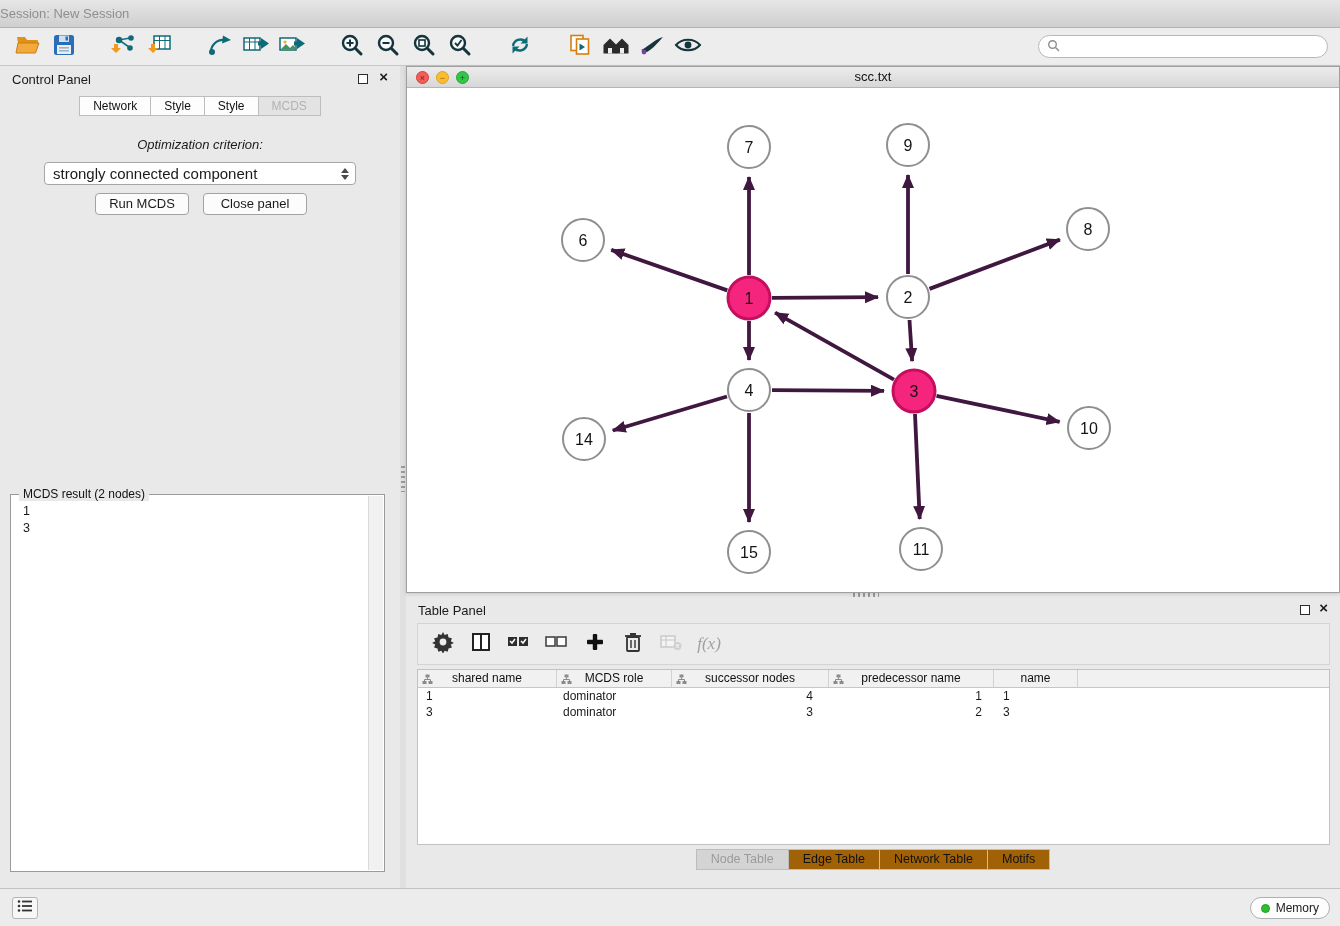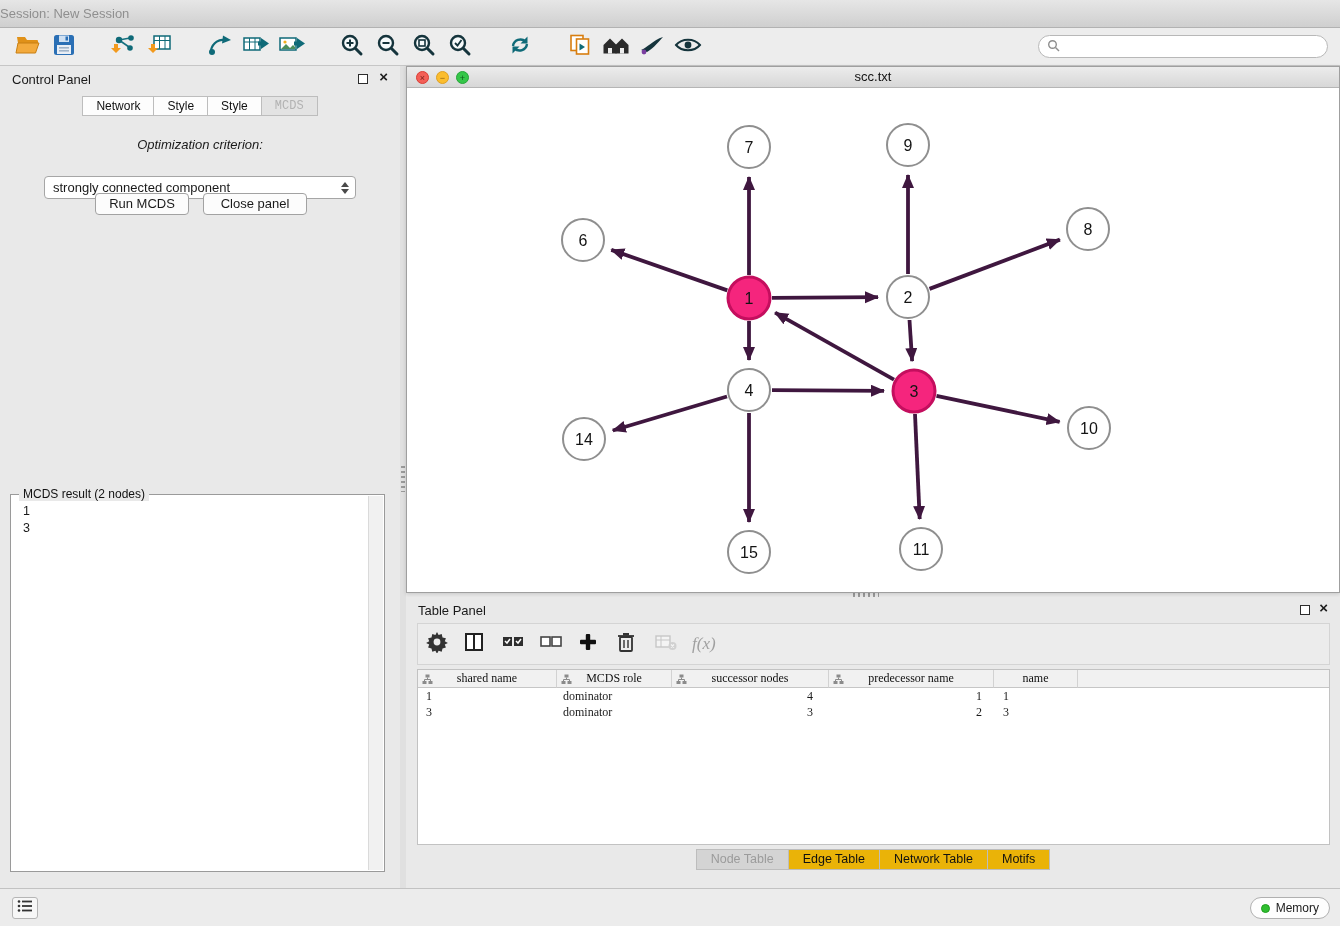--- a/index.html
+++ b/index.html
@@ -25,24 +25,24 @@
 
 #control-panel { position:absolute; left:0; top:66px; width:400px; height:822px; background:#e9e9e9;padding-left:12px; }
 .panel-head { position:absolute; left:12px; top:6px; font-size:13px; color:#1a1a1a; }
 .float-ico { position:absolute; top:8px; width:10px; height:10px; border:1.5px solid #2c2c2c; background:#fff; }
 .close-ico { position:absolute; top:3px; font-size:15px; font-weight:bold; color:#1d1d1d; line-height:16px; }
 #cp-float { right:32px; } #cp-close { right:12px; }
 #cp-tabs { position:absolute; left:0; top:30px; width:100%; display:flex; justify-content:center; }
 .cp-tab { height:20px; line-height:18px; font-size:12px; padding:0 13px; background:#fdfdfd;
   border:1px solid #bdbdbd; border-left:none; color:#111; }
 .cp-tab:first-child { border-left:1px solid #bdbdbd; }
-.cp-tab.disabled { background:#e3e3e3; color:#b2b2b2;font-family:Liberation Mono, monospace; }
+.cp-tab.disabled { background:#e3e3e3; color:#b2b2b2; }
 #opt-label { position:absolute; left:0; top:71px; width:400px; text-align:center; font-size:13px;font-style:italic; }
-#opt-select { position:absolute; left:44px; top:110px; width:312px; height:23px; background:#fff;
-  border:1px solid #a6a6a6; border-radius:4px; font-size:13px; line-height:21px; padding-left:8px; }
+#opt-select { position:absolute; left:44px; top:96px; width:312px; height:23px; background:#fff;
+  border:1px solid #a6a6a6; border-radius:4px; font-size:15px; line-height:21px; padding-left:8px; }
 #opt-stepper { position:absolute; right:3px; top:2px; width:15px; height:17px; display:flex; flex-direction:column;
   align-items:center; justify-content:center; gap:2px; }
 .tri-up { width:0; height:0; border-left:4px solid transparent; border-right:4px solid transparent; border-bottom:5px solid #4a4a4a; }
 .tri-dn { width:0; height:0; border-left:4px solid transparent; border-right:4px solid transparent; border-top:5px solid #4a4a4a; }
 .cp-btn { position:absolute; top:127px; height:22px; background:#fcfcfc; border:1px solid #a2a2a2;
   border-radius:4px; font-size:13px; text-align:center; line-height:20px; }
 #run-btn { left:95px; width:94px; } #closepanel-btn { left:203px; width:104px; }
 #result-group { position:absolute; left:10px; top:428px; width:375px; height:378px; border:1px solid #9a9a9a; background:#fff; }
 #result-legend { position:absolute; left:8px; top:-8px; background:#e9e9e9; padding:0 4px; font-size:12px; color:#111; }
 #result-body { position:absolute; left:2px; top:4px; right:17px; bottom:2px; padding:4px 0 0 10px; font-size:12.5px; line-height:17px; }
@@ -65,36 +65,36 @@
 .tl.red { background:#f35f57; border:1px solid #da3c34; color:#7c201b; }
 .tl.yel { background:#fbbd2e; border:1px solid #dfa023; color:#8a5d10; }
 .tl.grn { background:#35c649; border:1px solid #25a538; color:#0e5c1c; }
 #net-canvas { position:relative; width:932px; height:504px; background:#fff; }
 
 
 #table-panel { position:absolute; left:406px; top:597px; width:934px; height:291px; background:#e9e9e9; }
 #tp-float { right:30px; } #tp-close { right:12px; }
 #tp-toolbar { position:absolute; left:11px; top:26px; width:913px; height:42px; background:#ececec;
   border:1px solid #d4d4d4; display:flex; align-items:center; gap:4px; padding-left:8px; }
-.tp-btn { width:34px; height:34px; display:flex; align-items:center; border-radius:3px; }
+.tp-btn { width:34px; height:34px; display:flex; align-items:center; justify-content:center; border-radius:3px; }
 .fx { font-family:"Liberation Serif",serif; font-style:italic; font-size:17px; color:#a0a0a0; }
-#tp-table { position:absolute; left:11px; top:72px; width:913px; height:176px; background:#fff; border:1px solid #c2c2c2;font-family:Liberation Serif, serif; }
+#tp-table { position:absolute; left:11px; top:72px; width:913px; height:176px; background:#fff; border:1px solid #c2c2c2; }
 #tp-header { display:flex; height:18px; }
 .th { position:relative; background:#f1f1f1; border-right:1px solid #d2d2d2; border-bottom:1px solid #c6c6c6;
   font-size:12px; text-align:center; line-height:17px; color:#111; }
 .th .sort { position:absolute; left:4px; top:3px; }
 .tr { display:flex; height:16px; font-size:12px; line-height:16px; }
 .td { overflow:hidden; white-space:nowrap; }
 .c0 { width:139px; } .c1 { width:115px; } .c2 { width:157px; } .c3 { width:165px; } .c4 { width:84px; }
 .cfill { flex:1; border-bottom:1px solid #c6c6c6; background:#f1f1f1; border-right:none; }
 .td.c0 { padding-left:8px; } .td.c1 { padding-left:6px; }
 .td.c2 { text-align:right; padding-right:16px; } .td.c3 { text-align:right; padding-right:12px; }
 .td.c4 { padding-left:9px; }
 #tp-tabs { position:absolute; bottom:18px; left:0; width:100%; display:flex; justify-content:center; }
-.tp-tab { height:21px; line-height:19px; font-size:12.5px; padding:0 14px; background:#eab308;
+.tp-tab { height:21px; line-height:19px; font-size:12.5px; padding:0 14px; background:#a16207;
   border:1px solid #bdbdbd; border-left:none; color:#111; }
 .tp-tab:first-child { border-left:1px solid #bdbdbd; }
 .tp-tab.selected { background:#d4d4d4; color:#9b9b9b; }
 
 
 #statusbar { position:absolute; left:0; top:888px; width:1340px; height:38px; background:#ececec; border-top:1px solid #c2c2c2; }
 #list-btn { position:absolute; left:12px; top:8px; width:26px; height:22px; border:1px solid #b5b5b5;
   border-radius:3px; background:#f7f7f7; display:flex; align-items:center; justify-content:center; }
 #memory-btn { position:absolute; right:10px; top:8px; height:22px; border:1px solid #b0b0b0; border-radius:11px;
   background:#fdfdfd; display:flex; align-items:center; padding:0 10px; gap:6px; font-size:12px; }

